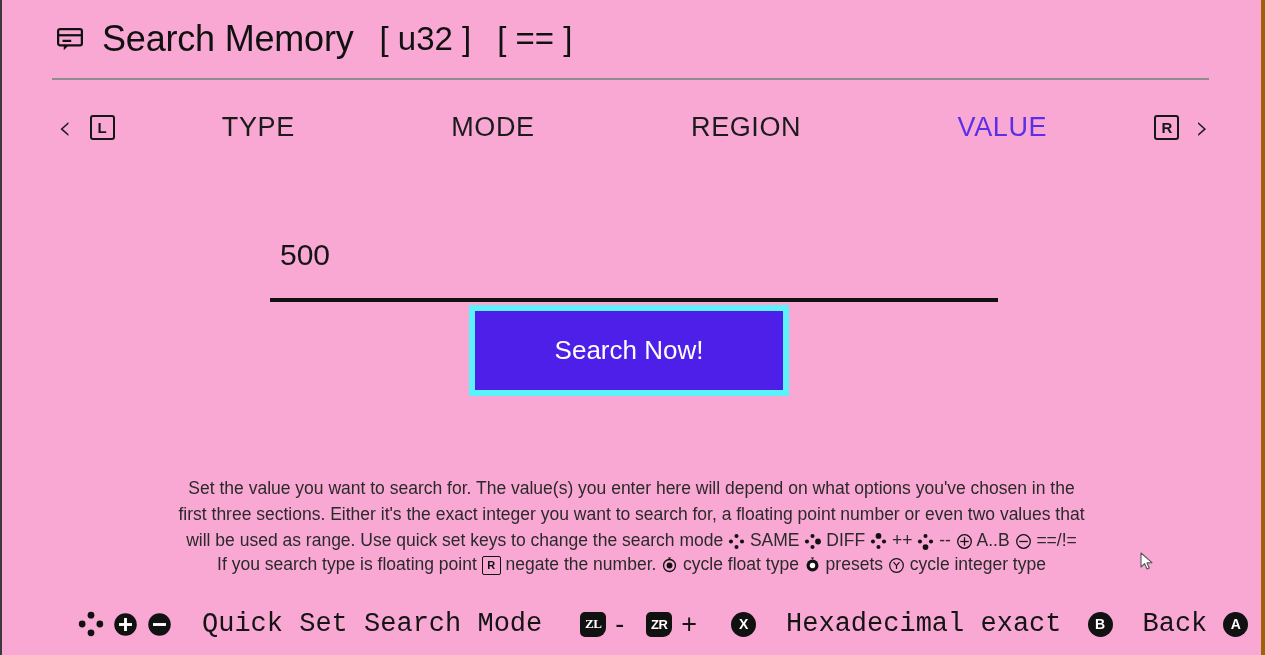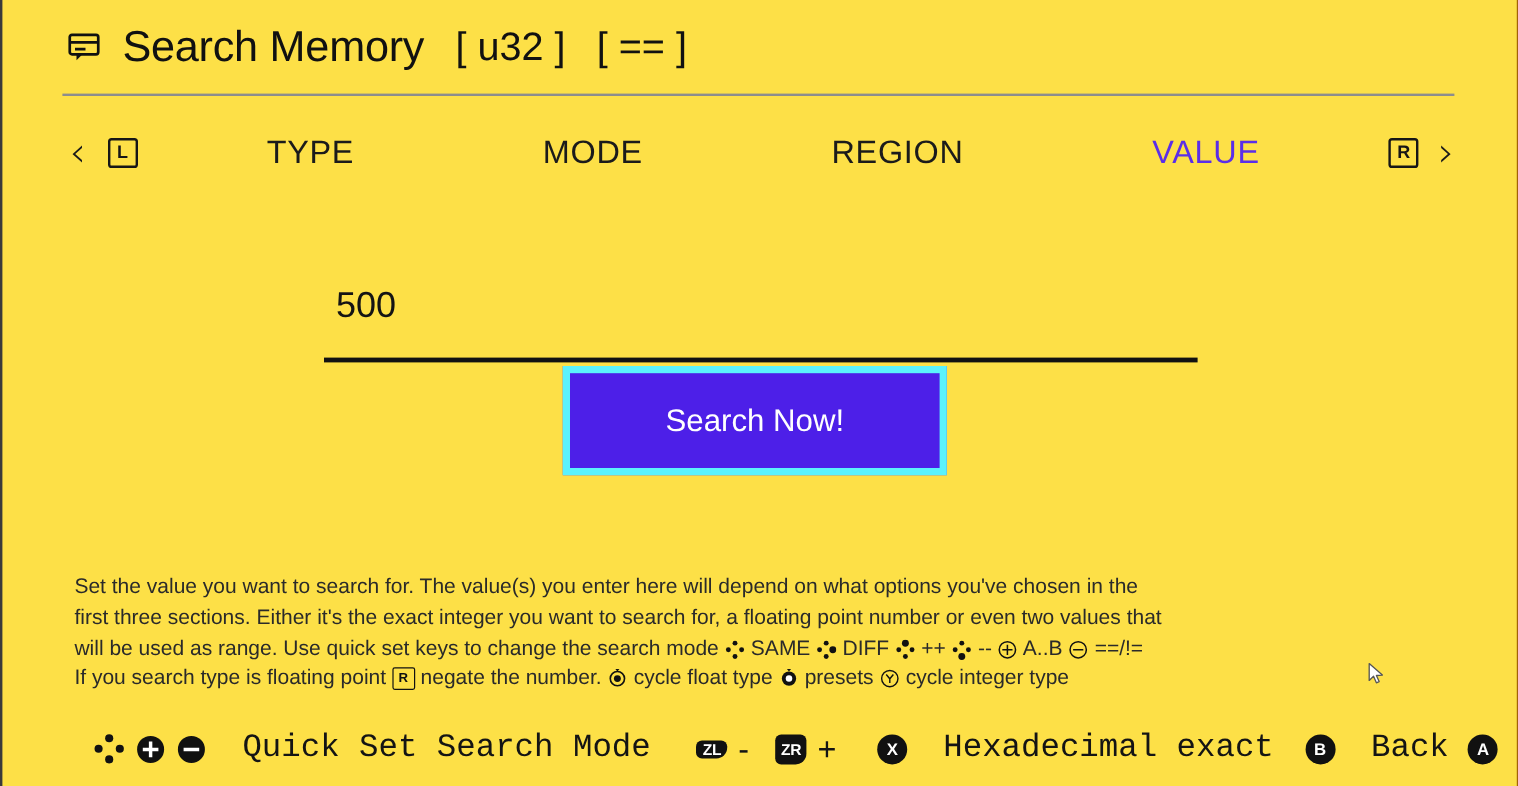--- a/index.html
+++ b/index.html
@@ -8,25 +8,25 @@
     background: #ffffff;
   }
   body {
     font-family: "Liberation Sans", sans-serif;
     -webkit-font-smoothing: antialiased;
   }
   #app {
     position: relative;
     width: 1265px;
     height: 655px;
-    background: #fde047;
+    background: #f9a8d4;
     overflow: hidden;
     box-sizing: border-box;
     border-left: 2px solid #3a3a3a;
-    border-right: 1px solid #a16207;
+    border-right: 4px solid #a16207;
   }
 
   
   .header {
     position: absolute;
     left: 50px;
     top: 8px;
     right: 50px;
     height: 62px;
     display: flex;
@@ -153,20 +153,21 @@
     font-size: 26px;
     cursor: pointer;
   }
 
   
   .help {
     position: absolute;
     left: 60px;
     right: 60px;
     top: 475px;
+    text-align: center;
     font-size: 17.5px;
     color: #2a2a2a;
     line-height: 26px;
   }
   .help-line { display: block; white-space: nowrap; }
   .help-line.tight { line-height: 22px; }
 
   
   .bottombar {
     position: absolute;
@@ -385,21 +386,21 @@
           <circle cx="10" cy="10" r="9" fill="#111"></circle>
           <line x1="4.8" y1="10" x2="15.2" y2="10" stroke="#fff" stroke-width="2.3"></line>
         </svg>
       </span>
       <span class="bb-label">Quick Set Search Mode</span>
     </div>
 
     <span class="gap-lg"></span>
 
     <div class="bb-group">
-      <span class="trig-key" style="width:26px;height:15px;font-size:13px;">ZL</span>
+      <span class="trig-key" style="width:26px;height:25px;font-size:13px;font-family:Liberation Serif, serif;">ZL</span>
       <span class="bb-sign">-</span>
     </div>
 
     <span class="gap-md"></span>
 
     <div class="bb-group">
       <span class="trig-key" style="width:26px;height:25px;font-size:13px;">ZR</span>
       <span class="bb-sign">+</span>
     </div>
 

